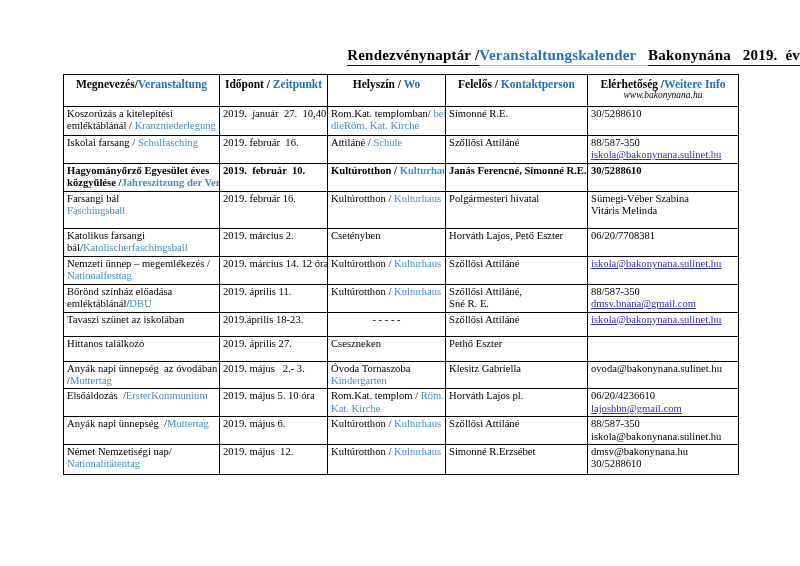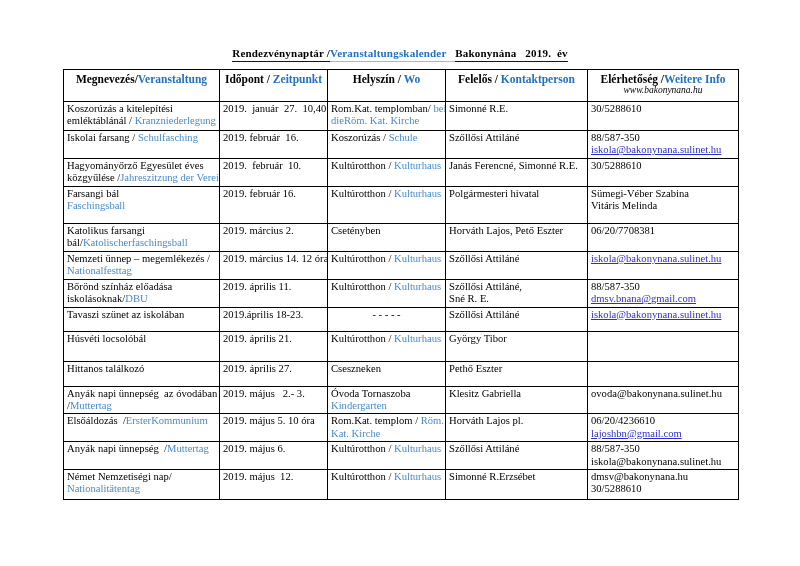--- a/index.html
+++ b/index.html
@@ -1,21 +1,21 @@
 <!DOCTYPE html>
 <html><head>
 <meta charset="utf-8">
 <style>
   html,body{margin:0;padding:0;}
   body{
     width:800px;height:566px;background:#ffffff;position:relative;
     font-family:"Liberation Serif", serif; color:#000; overflow:hidden;
   }
   .title{
-    margin:47px 0 0 0; text-align:center; font-weight:bold; font-size:11px;
+    margin:47px 0 0 0; text-align:right; font-weight:bold; font-size:15px;
     white-space:pre; letter-spacing:0.2px;
   }
   .title .t-k{border-bottom:1.6px solid #151515; padding-bottom:2px;}
   .title .t-b{color:#2470c2; border-bottom:1.6px solid #8fc0e6; padding-bottom:2px;}
   table.cal{
     border-collapse:collapse; table-layout:fixed;
     margin:10px 0 0 63px; width:675px;
     border:1.6px solid #000;
   }
   .cal th, .cal td{border:1px solid #000; vertical-align:top; padding:1px 3px; overflow:hidden;}
@@ -75,31 +75,31 @@
         </td>
       </tr>
       <tr style="height: 28px;">
         <td>
           <div class="line"><span class="sk">Iskolai farsang / </span><span class="sb">Schulfasching</span></div>
         </td>
         <td>
           <div class="line"><span class="sk">2019. február  16.</span></div>
         </td>
         <td>
-          <div class="line"><span class="sk">Koszorúzás / </span><span class="sb">Schule</span></div>
+          <div class="line"><span class="sk">Attiláné / </span><span class="sb">Schule</span></div>
         </td>
         <td>
           <div class="line"><span class="sk">Szőllősi Attiláné</span></div>
         </td>
         <td>
           <div class="line"><span class="sk">88/587-350</span></div>
           <div class="line"><span class="sl">iskola@bakonynana.sulinet.hu</span></div>
         </td>
       </tr>
-      <tr style="height: 28px;">
+      <tr style="height: 28px; font-weight: bold;">
         <td>
           <div class="line"><span class="sk">Hagyományőrző Egyesület éves</span></div>
           <div class="line"><span class="sk">közgyűlése /</span><span class="sb">Jahreszitzung der Verein</span></div>
         </td>
         <td>
           <div class="line"><span class="sk">2019.  február  10.</span></div>
         </td>
         <td>
           <div class="line"><span class="sk">Kultúrotthon / </span><span class="sb">Kulturhaus</span></div>
         </td>
@@ -161,21 +161,21 @@
         <td>
           <div class="line"><span class="sk">Szőllősi Attiláné</span></div>
         </td>
         <td>
           <div class="line"><span class="sl">iskola@bakonynana.sulinet.hu</span></div>
         </td>
       </tr>
       <tr style="height: 26px; margin-left: 43px;">
         <td>
           <div class="line"><span class="sk">Bőrönd színház előadása</span></div>
-          <div class="line"><span class="sk">iskolásoknak/</span><span class="sb">DBU</span></div>
+          <div class="line"><span class="sk">emléktáblánál/</span><span class="sb">DBU</span></div>
         </td>
         <td>
           <div class="line"><span class="sk">2019. április 11.</span></div>
         </td>
         <td>
           <div class="line"><span class="sk">Kultúrotthon / </span><span class="sb">Kulturhaus</span></div>
         </td>
         <td>
           <div class="line"><span class="sk">Szőllősi Attiláné,</span></div>
           <div class="line"><span class="sk">Sné R. E.</span></div>
@@ -194,35 +194,20 @@
         </td>
         <td class="center">
           <div class="line"><span class="sk">- - - - -</span></div>
         </td>
         <td>
           <div class="line"><span class="sk">Szőllősi Attiláné</span></div>
         </td>
         <td>
           <div class="line"><span class="sl">iskola@bakonynana.sulinet.hu</span></div>
         </td>
-      </tr>
-      <tr style="height: 30px;">
-        <td>
-          <div class="line"><span class="sk">Húsvéti locsolóbál</span></div>
-        </td>
-        <td>
-          <div class="line"><span class="sk">2019. április 21.</span></div>
-        </td>
-        <td>
-          <div class="line"><span class="sk">Kultúrotthon / </span><span class="sb">Kulturhaus</span></div>
-        </td>
-        <td>
-          <div class="line"><span class="sk">György Tibor</span></div>
-        </td>
-        <td></td>
       </tr>
       <tr style="height: 25px;">
         <td>
           <div class="line"><span class="sk">Hittanos találkozó</span></div>
         </td>
         <td>
           <div class="line"><span class="sk">2019. április 27.</span></div>
         </td>
         <td>
           <div class="line"><span class="sk">Cseszneken</span></div>

